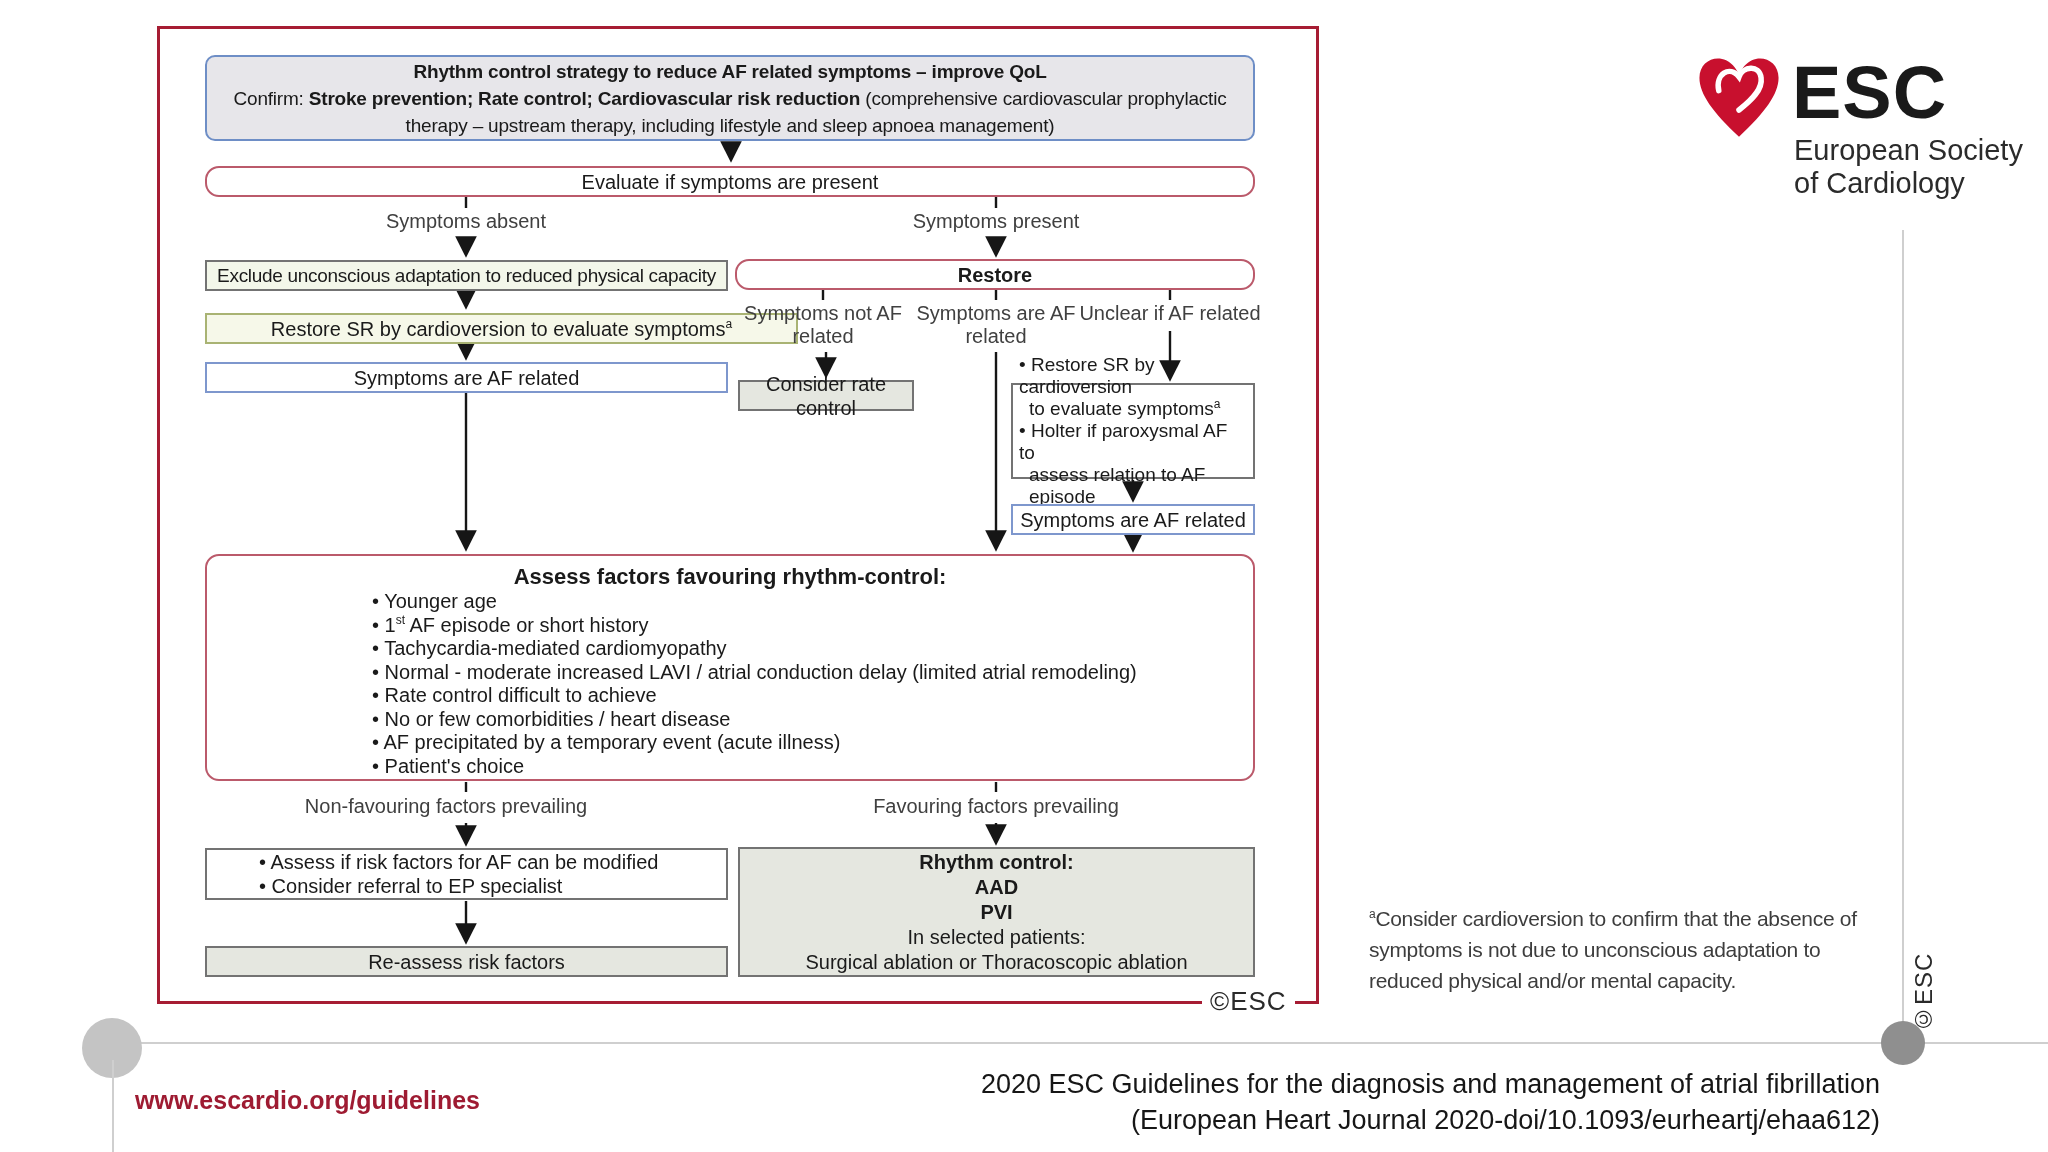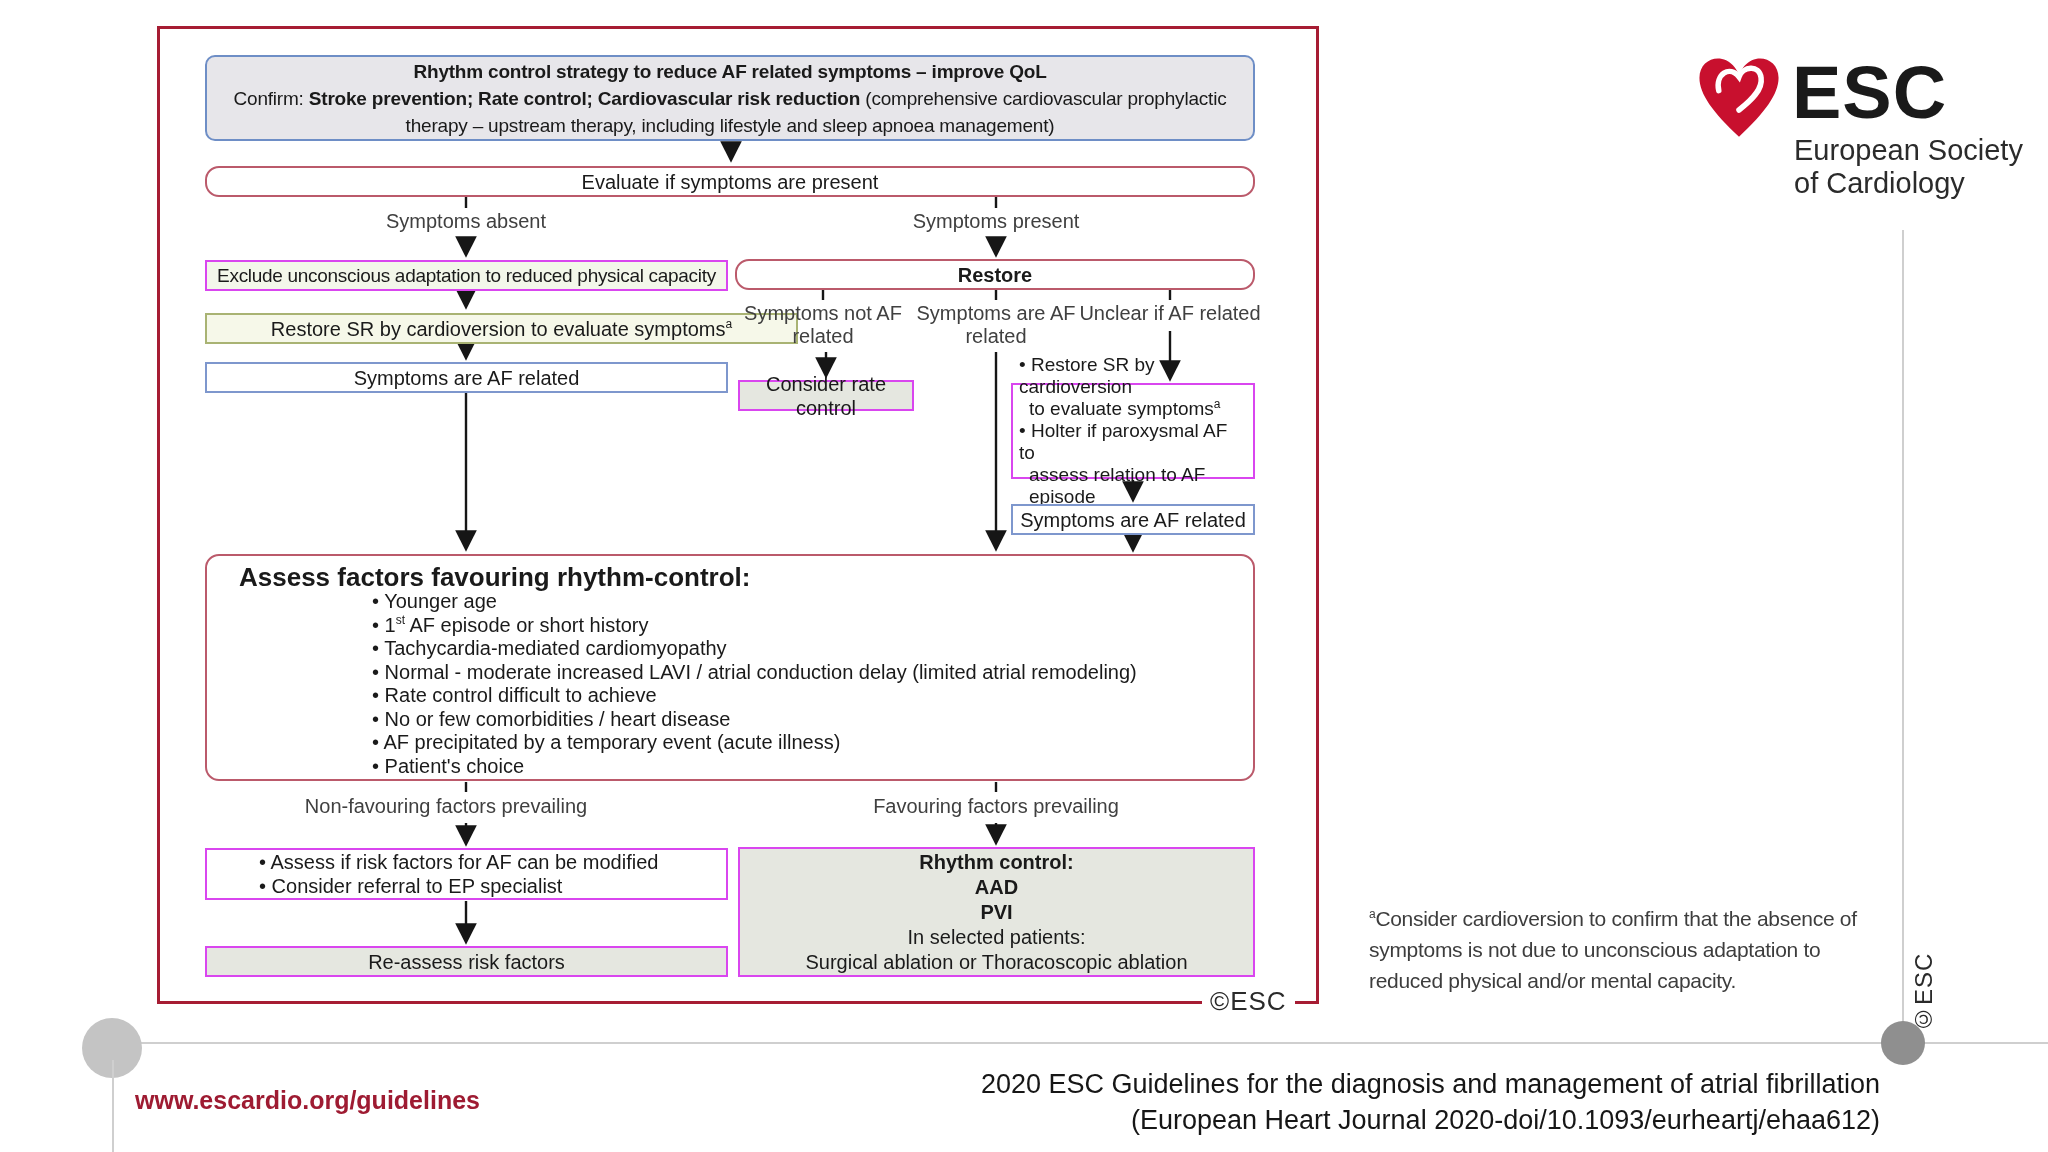--- a/index.html
+++ b/index.html
@@ -12,21 +12,21 @@
   .frame{border:3px solid #a61c33;background:#ffffff;}
   
   .box{
     position:absolute;box-sizing:border-box;background:#ffffff;
     display:flex;flex-direction:column;align-items:center;justify-content:center;
     text-align:center;font-size:20px;line-height:24px;color:#1a1a1a;
   }
   .rounded{border-radius:14px;}
   .b-red{border:2px solid #bb5a6b;}
   .b-blue{border:2px solid #7e97cd;}
-  .b-green{border:2px solid #d946ef;}
+  .b-green{border:2px solid #737373;}
   .b-olive{border:2px solid #a9b373;}
   .bg-blueheader{background:#e7e6ea;border:2px solid #6e8ec6;border-radius:10px;}
   .bg-greenlight{background:#f3f7ea;}
   .bg-olivelight{background:#f6f8e9;}
   .bg-graygreen{background:#e5e7e0;}
   .bold{font-weight:bold;}
   .tight{font-size:19px;letter-spacing:-0.3px;}
   .lbl{
     position:absolute;transform:translateX(-50%);text-align:center;
     font-size:20px;line-height:23px;color:#404040;white-space:nowrap;
@@ -133,21 +133,21 @@
   <div style="padding-left:10px;"><span>to evaluate symptoms</span><sup>a</sup></div>
   <div>• Holter if paroxysmal AF to</div>
   <div style="padding-left:10px;">assess relation to AF episode</div>
 </div>
 
 <div class="box b-blue" style="left:1011px;top:504px;width:244px;height:31px;">
   <span>Symptoms are AF related</span>
 </div>
 
 <div class="box b-red rounded leftalign" style="left:205px;top:554px;width:1050px;height:227px;justify-content:flex-start;padding:8px 0 0 0;">
-  <div class="bold" style="width:100%;text-align:left;font-size:26px;line-height:26px;padding-left:32px;">Assess factors favouring rhythm-control:</div>
+  <div class="bold" style="width:100%;text-align:center;font-size:22px;line-height:26px;">Assess factors favouring rhythm-control:</div>
   <div style="padding-left:165px;">
     <div class="assess-bullet">• Younger age</div>
     <div class="assess-bullet"><span>• 1</span><sup>st</sup><span> AF episode or short history</span></div>
     <div class="assess-bullet">• Tachycardia-mediated cardiomyopathy</div>
     <div class="assess-bullet">• Normal - moderate increased LAVI / atrial conduction delay (limited atrial remodeling)</div>
     <div class="assess-bullet">• Rate control difficult to achieve</div>
     <div class="assess-bullet">• No or few comorbidities / heart disease</div>
     <div class="assess-bullet">• AF precipitated by a temporary event (acute illness)</div>
     <div class="assess-bullet">• Patient's choice</div>
   </div>

